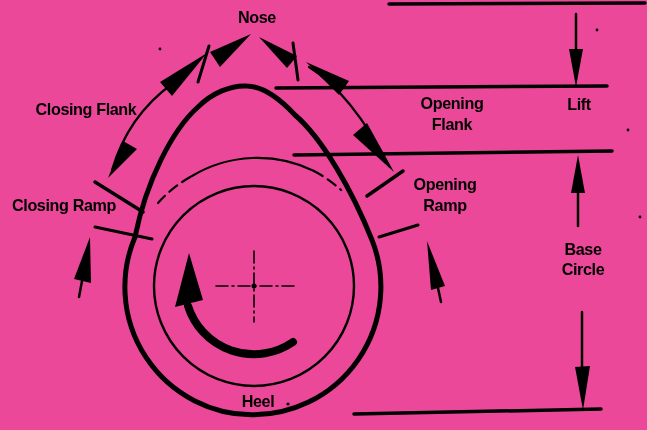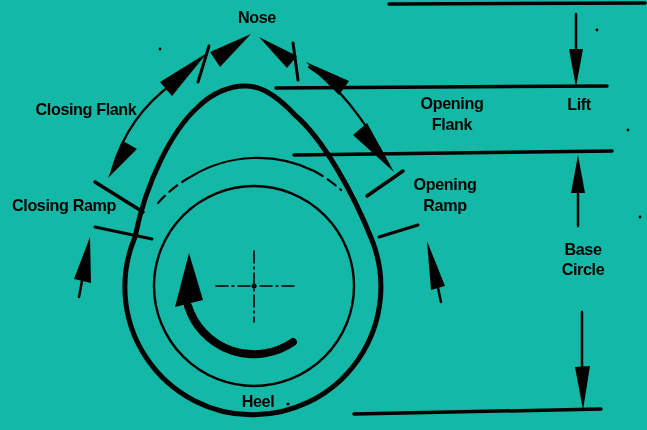--- a/index.html
+++ b/index.html
@@ -1,17 +1,17 @@
 <!DOCTYPE html>
 <html><head>
 <meta charset="utf-8">
 <style>
   html,body{margin:0;padding:0;background:#fff;}
   #stage{
-    position:relative;width:647px;height:430px;background:#14b8a6;
+    position:relative;width:647px;height:430px;background:#ec4899;
     font-family:"Liberation Sans","DejaVu Sans",sans-serif;overflow:hidden;
   }
   #artwork{position:absolute;left:0;top:0;width:647px;height:430px;}
   .lbl{
     position:absolute;color:#000;font-weight:bold;font-size:17px;
     letter-spacing:-0.4px;text-align:center;line-height:21px;
     transform:scaleX(0.95);transform-origin:center;white-space:nowrap;
   }
   .lbl span{display:block;}
   #nose-label        {left:222px;top:7px;  width:70px;}

